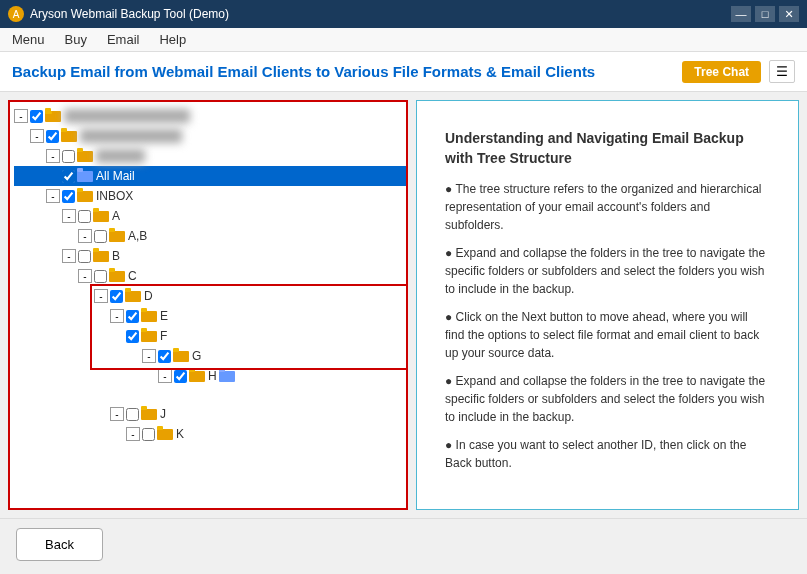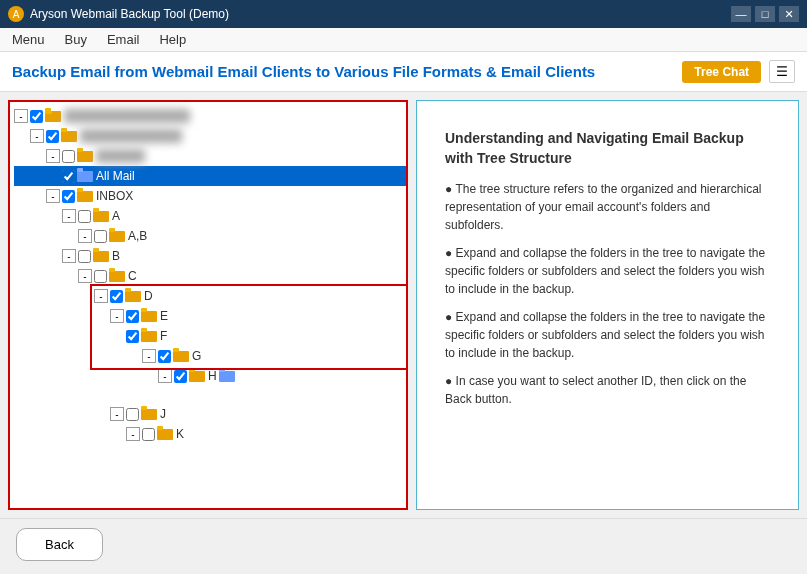--- a/index.html
+++ b/index.html
@@ -141,21 +141,21 @@
       justify-content: space-between;
       padding: 0 16px;
       border-top: 1px solid #ddd;
     }
     .back-btn {
       border: 1px solid #aaa;
       background: white;
       padding: 8px 28px;
       cursor: pointer;
       font-size: 13px;
-      border-radius: 10px;
+      border-radius: 4px;
     }
     .next-btn {
       background: #0055cc;
       color: white;
       border: 2px solid #cc3300;
       padding: 8px 40px;
       cursor: pointer;
       font-size: 14px;
       font-weight: bold;
       border-radius: 2px;
@@ -422,20 +422,21 @@
         <span class="item-label">K</span>
       </div>
 
     </div>
   </div>
 
   <div class="right-panel">
     <h3>Understanding and Navigating Email Backup with Tree Structure</h3>
     <p>● <span>The tree structure refers to the organized and hierarchical representation of your email account's folders and subfolders.</span></p>
     <p>● <span>Expand and collapse the folders in the tree to navigate the specific folders or subfolders and select the folders you wish to include in the backup.</span></p>
+    <p>● <span>Click on the Next button to move ahead, where you will find the options to select file format and email client to back up your source data.</span></p>
     <p>● <span>Expand and collapse the folders in the tree to navigate the specific folders or subfolders and select the folders you wish to include in the backup.</span></p>
     <p>● <span>In case you want to select another ID, then click on the Back button.</span></p>
   </div>
 
 </div>
 
 <div class="footer">
   <button class="back-btn">Back</button>
 </div>
 

